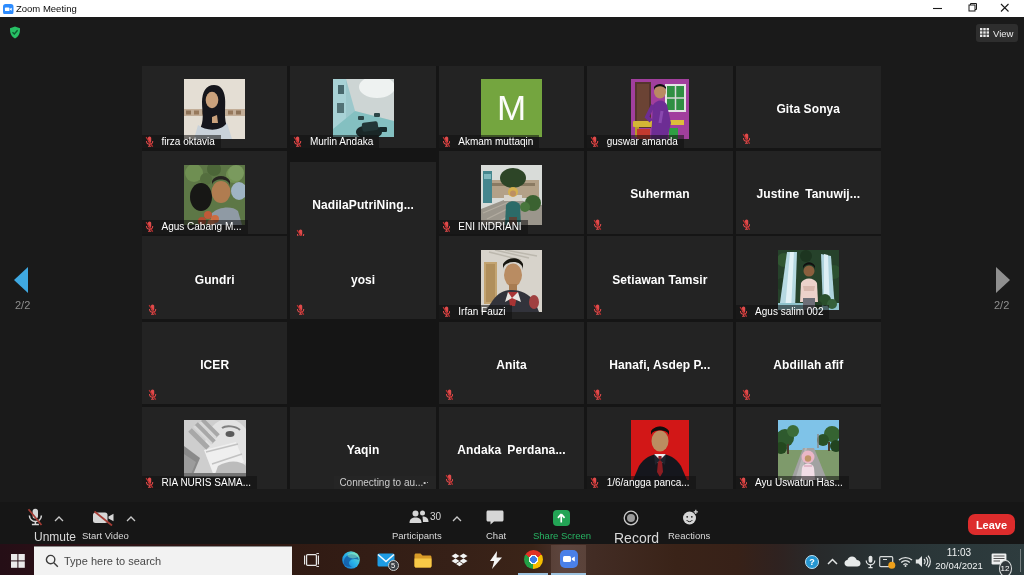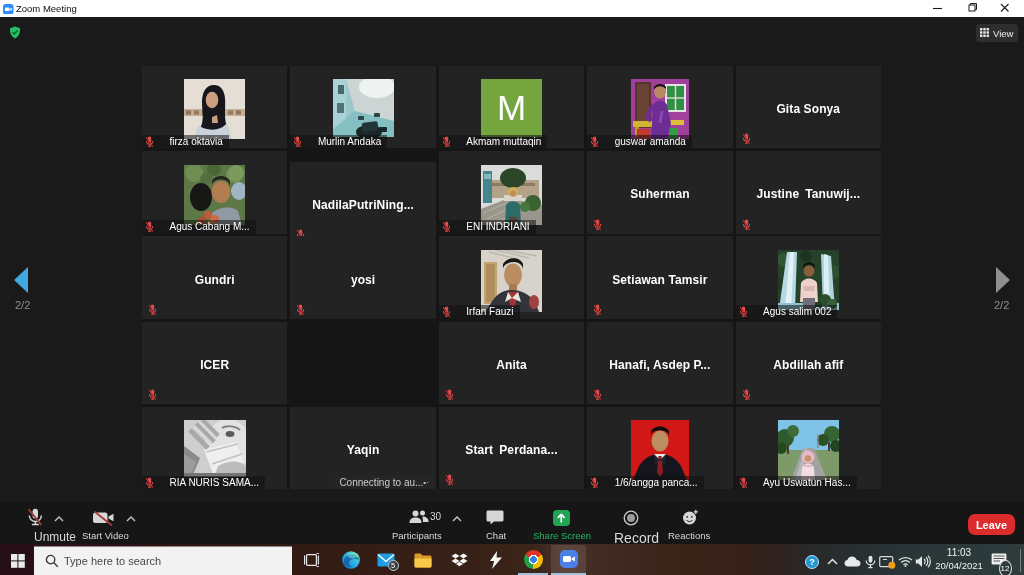--- a/index.html
+++ b/index.html
@@ -13,21 +13,21 @@
 
 
 #main { position:absolute; left:0; top:17px; width:1024px; height:527px; background:#1a1a1a; }
 
 
 .tile { position:absolute; width:145.4px; height:82.4px; background:#232323; overflow:hidden; }
 .cname { position:absolute; left:0; right:0; top:2px; bottom:-2px; display:flex; align-items:center;
   justify-content:center; color:#fefefe; font-size:12px; font-weight:bold; letter-spacing:0.1px; }
 .miconly { position:absolute; left:6px; bottom:3.5px; }
 .lbl { position:absolute; left:0; bottom:0; height:13.6px; display:inline-flex; align-items:center;
-  background:rgba(16,16,16,0.55); padding:0 6px 0 3px; gap:16px; color:#fff; font-size:10px;
+  background:rgba(16,16,16,0.55); padding:0 6px 0 3px; gap:8px; color:#fff; font-size:10px;
   white-space:nowrap; }
 .lbl svg { flex:0 0 auto; }
 .conn { position:absolute; left:0; bottom:0; height:13.6px; display:inline-flex; align-items:center; padding:0 8px 0 5px; background:rgba(40,40,40,0.45); color:#cccccc; font-size:10px; white-space:nowrap;margin-left:44px; }
 
 
 #arrL { position:absolute; left:14px; top:267px; width:0; height:0;
   border-top:13px solid transparent; border-bottom:13px solid transparent;
   border-right:14px solid #3fa9e2; }
 #arrR { position:absolute; left:996px; top:267px; width:0; height:0;
   border-top:13px solid transparent; border-bottom:13px solid transparent;
@@ -507,21 +507,21 @@
 <path d="M1.2 1.0 L8.2 11.2" stroke="#b93030" stroke-width="1.3"></path>
 </svg>
         <span>RIA NURIS SAMA...</span>
       </div>
     </div>
 <div class="tile" style="left:290.4px;top:406.8px">
       <div class="cname">Yaqin</div>
       <div class="conn">Connecting to au... <span style="font-size:8px">•·</span></div>
     </div>
 <div class="tile" style="left:438.8px;top:406.8px">
-      <div class="cname">Start Perdana...</div>
+      <div class="cname">Andaka Perdana...</div>
       <div class="miconly">
         <svg width="8.5" height="11.5" viewBox="0 0 9 12" style="display:block">
 <g fill="#e04b4b" stroke="none">
 <rect x="3.1" y="0.4" width="3.5" height="6.6" rx="1.7"></rect>
 </g>
 <path d="M1.6 5.2 a3.3 3.3 0 0 0 6.6 0" fill="none" stroke="#e04b4b" stroke-width="1.1"></path>
 <path d="M4.9 8.6 L4.9 10.4 M3.2 10.7 L6.6 10.7" stroke="#e04b4b" stroke-width="1.1" fill="none"></path>
 <path d="M1.2 1.0 L8.2 11.2" stroke="#b93030" stroke-width="1.3"></path>
 </svg>
       </div>

